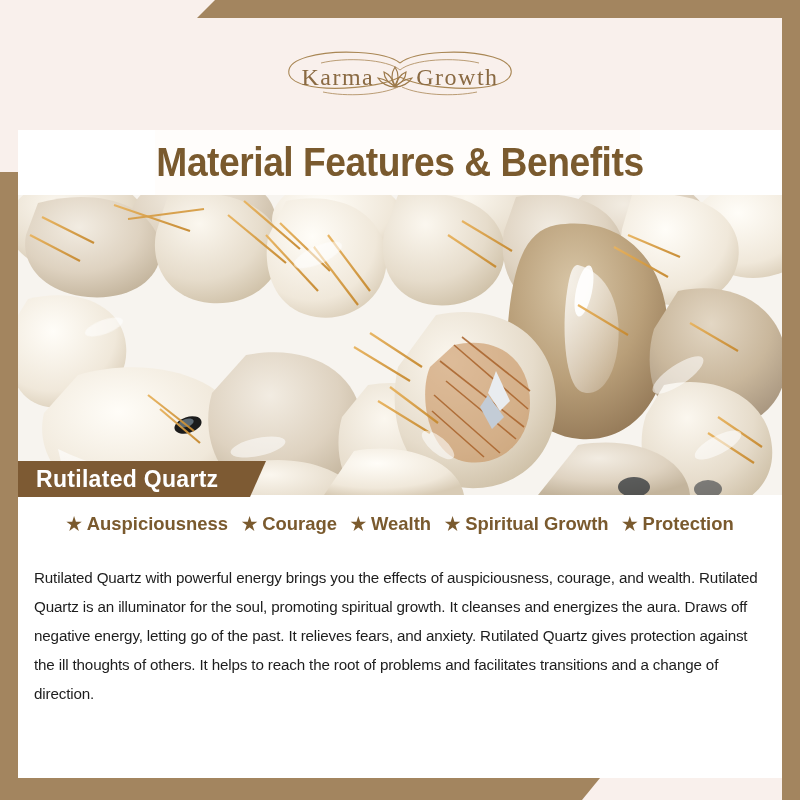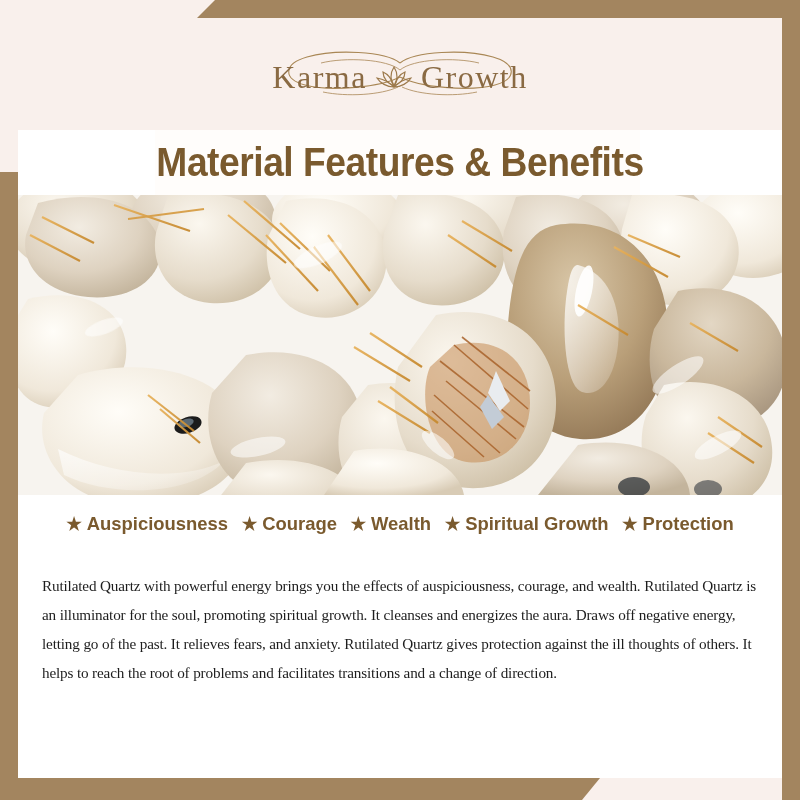--- a/index.html
+++ b/index.html
@@ -48,22 +48,22 @@
     display:flex;align-items:center;justify-content:center;
   }
   .logo{
     position:relative;width:330px;height:64px;
     display:flex;align-items:center;justify-content:center;
   }
   .logo svg{position:absolute;left:0;top:0;}
   .logo-text{
     position:relative;z-index:2;
     font-family:"Liberation Serif", serif;
-    font-size:32px;letter-spacing:1.5px;color:#8a6a43;
-    display:flex;align-items:center;gap:6px;white-space:nowrap;
+    font-size:24px;letter-spacing:1.5px;color:#8a6a43;
+    display:flex;align-items:center;white-space:nowrap;
   }
   .logo-word{padding:0 2px;}
   .lotus{width:38px;height:30px;position:relative;z-index:3;}
 
   
   .title-band{
     position:absolute;left:137px;top:112px;width:485px;height:65px;
     background:#fffdfb;
   }
   .title{
@@ -107,21 +107,21 @@
   .feat{display:flex;align-items:center;gap:5px;white-space:nowrap;}
   .star{font-size:18px;line-height:1;color:#7a5a2e;}
 
   
   .body-copy{
     position:absolute;left:16px;top:545px;width:738px;
     font-size:15.2px;line-height:29px;color:#1d1d1d;
     font-family:"Liberation Sans", sans-serif;
     letter-spacing:-0.15px;
   }
-  .body-copy p{margin:8px;font-family:Liberation Serif, serif;}
+  .body-copy p{margin:0;}
 </style>
 </head>
 <body>
 
 <div id="page">
 
   <div class="frame-left"></div>
   <div class="frame-left-top-mask"></div>
   <div class="frame-top"></div>
   <div class="frame-right"></div>
@@ -284,20 +284,23 @@
         </g>
 
         <path d="M228 268 C 290 256, 344 280, 348 318 L 348 304 L 200 304 Z" fill="url(#s2)"></path>
         <path d="M560 250 C 618 240, 668 262, 672 300 L 520 300 Z" fill="url(#s1)"></path>
         <path d="M336 256 C 392 246, 440 268, 446 300 L 306 300 Z" fill="url(#s4)"></path>
         <ellipse cx="616" cy="292" rx="16" ry="10" fill="#2d3338" opacity="0.75"></ellipse>
         <ellipse cx="690" cy="294" rx="14" ry="9" fill="#33393f" opacity="0.6"></ellipse>
       </svg>
     </div>
 
+    <div class="stone-banner">
+      <span class="stone-banner-label">Rutilated Quartz</span>
+    </div>
 
     <div class="features">
       <span class="feat">
         <span class="star">★</span>
         <span>Auspiciousness</span>
       </span>
       <span class="feat">
         <span class="star">★</span>
         <span>Courage</span>
       </span>

